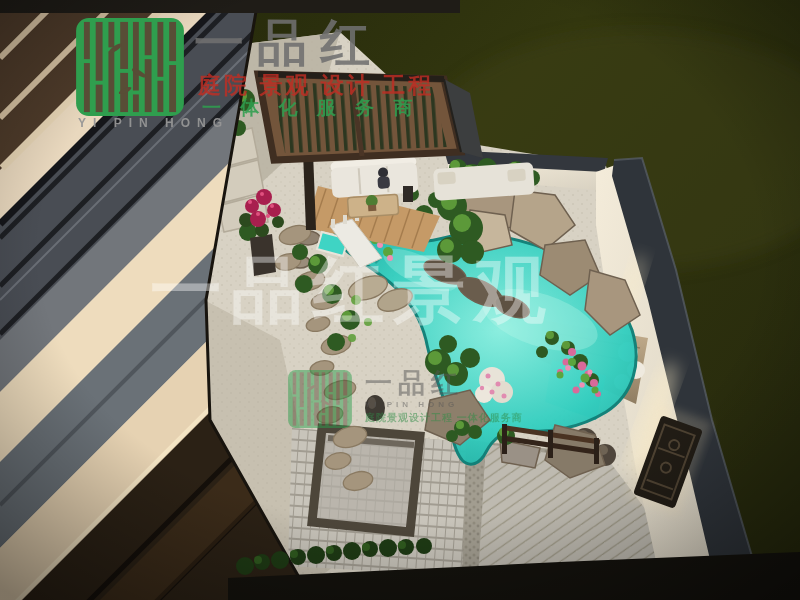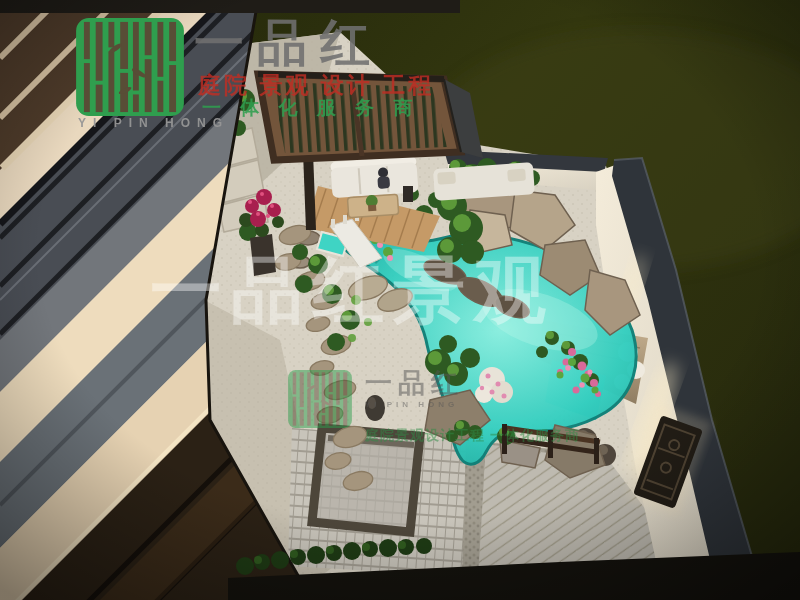--- a/index.html
+++ b/index.html
@@ -19,21 +19,21 @@
               color:rgba(47,158,78,.88);}
   
   .wm-center{left:150px;top:243px;font-size:72px;font-weight:700;letter-spacing:9px;
              color:rgba(255,255,255,.40);}
   
   .wm-small{left:283px;top:370px;display:flex;gap:8px;opacity:.62;}
   .wm-small .emb{width:74px;height:58px;color:#2f9e4e;opacity:.8;}
   .wm-small .col{display:flex;flex-direction:column;}
   .wm-sm-cn{font-size:27px;font-weight:700;letter-spacing:6px;color:rgba(85,85,85,.8);line-height:1;}
   .wm-sm-en{font-size:8px;font-weight:700;letter-spacing:4px;color:rgba(85,85,85,.75);margin-top:3px;}
-  .wm-sm-tag{font-size:14px;font-weight:700;letter-spacing:1px;color:rgba(47,140,70,.8);margin-top:18px;}
+  .wm-sm-tag{font-size:10px;font-weight:700;letter-spacing:1px;color:rgba(47,140,70,.8);margin-top:2px;}
 </style>
 </head>
 <body>
 
 <div id="stage">
 
 <svg id="scene" width="800" height="600" viewBox="0 0 800 600">
   <defs>
     <symbol id="emblem" viewBox="0 0 110 100">
       <rect x="0" y="0" width="110" height="100" rx="13" fill="currentColor"></rect>

